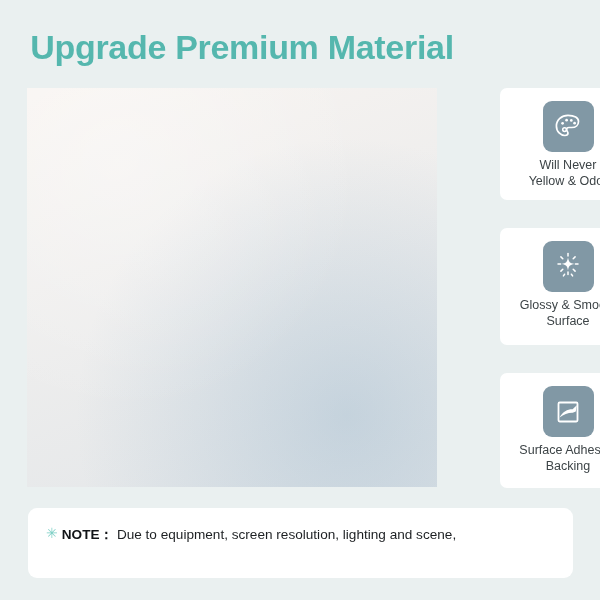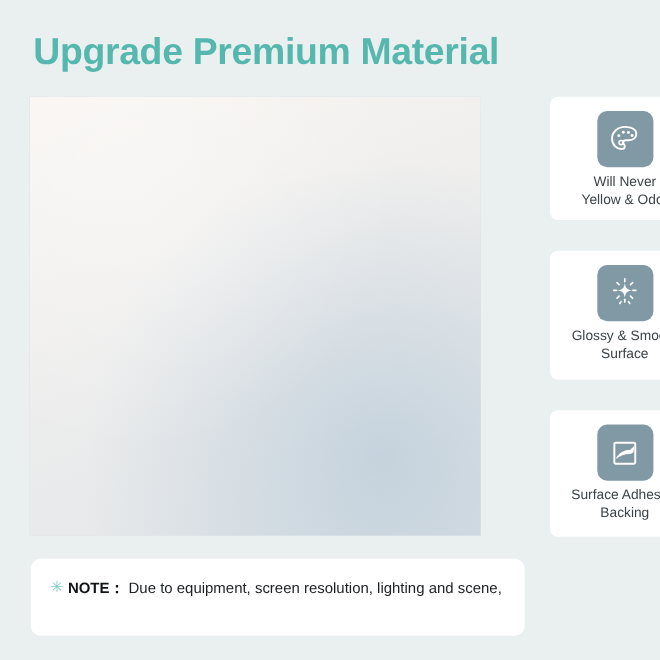--- a/index.html
+++ b/index.html
@@ -135,21 +135,21 @@
     color: #3d4447;
     font-family: "Liberation Sans", sans-serif;
     white-space: pre-line;
   }
 
   
   .note-box {
     position: absolute;
     left: 28px;
     top: 508px;
-    width: 449px;
+    width: 545px;
     height: 70px;
     background: #ffffff;
     border-radius: 9px;
     box-sizing: border-box;
     padding: 15px 18px 0 18px;
   }
   .note-line {
     font-size: 13.6px;
     line-height: 21px;
     color: #1d2023;

